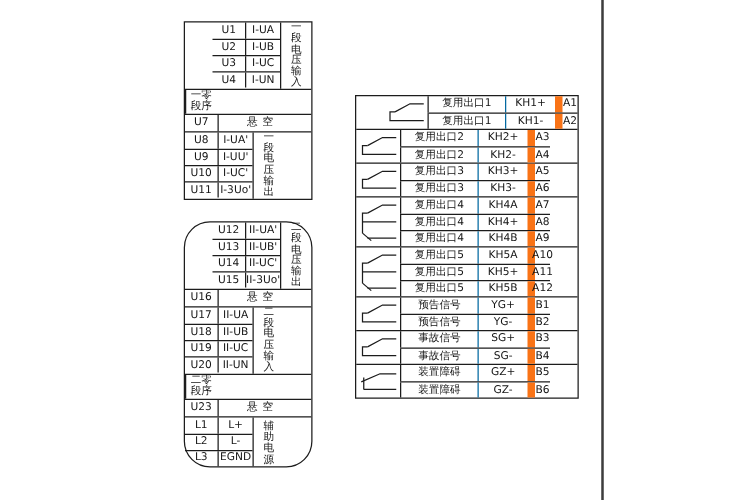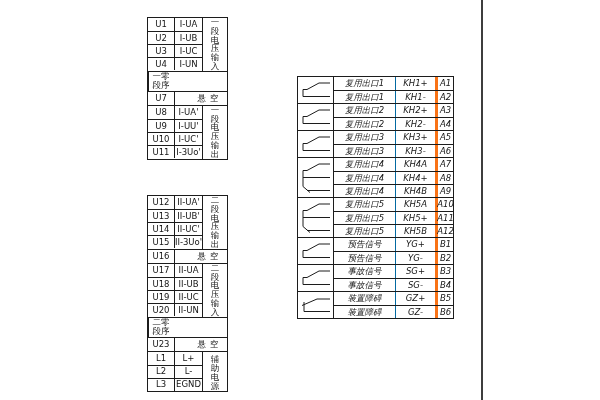--- a/index.html
+++ b/index.html
@@ -10,24 +10,24 @@
     overflow: hidden;
     font-family: "DejaVu Sans", "Liberation Sans", sans-serif;
     color: #141414;
   }
   .tbl {
     position: absolute;
     border: 1px solid #1c1c1c;
     background: #fff;
   }
   #ltable1 { left: 147px; top: 17px; }
-  #ltable2 { left: 147px; top: 195px; }
-  #rtable  { left: 297px; top: 76px; font-style: italic; }
+  #ltable2 { left: 147px; top: 177px; border-radius: 21px; }
+  #rtable  { left: 284px; top: 76px; }
   .group { display: flex; border-top: 1px solid #1c1c1c; }
-  .group.first { border-top: none; }
+  .group.first { border-top: none; margin-left: 22px; }
   .rows { display: flex; flex-direction: column; }
   .row { display: flex; border-top: 1px solid #1c1c1c; height: 13px; }
   .row.first { border-top: none; }
   .cell {
     display: flex; align-items: center; justify-content: center;
     font-size: 8.5px; line-height: 1; white-space: nowrap;
   }
   
   .l-term { width: 26px; }
   .l-sig  { width: 28px; border-left: 1px solid #1c1c1c; }
@@ -35,21 +35,21 @@
   .l-label{ width: 25px; border-left: 1px solid #1c1c1c;
             display: flex; align-items: flex-end; justify-content: center; }
   .lab-vertical { display: block; width: 10px; word-break: break-all;
                   line-height: 8.8px; font-size: 8.5px; text-align: center; white-space: normal; }
   .lab-two-line { display: block; white-space: pre-line; line-height: 9.5px;
                   font-size: 8.5px; text-align: center; }
   
   .r-sym  { width: 35px; display: flex; align-items: center; justify-content: center; }
   .r-name { width: 62px; border-left: 1px solid #1c1c1c; }
   .r-code { width: 40px; border-left: 1px solid #0369a1; }
-  .r-term { width: 18px; border-left: 3px solid #f97316; text-align: right; }
+  .r-term { width: 18px; border-left: 6px solid #f97316; text-align: right; }
   .r-sym svg { display: block; }
   .edge-line {
     position: absolute; left: 481px; top: 0; width: 2px; height: 400px;
     background: #3d3d3d;
   }
 </style>
 </head>
 <body>
 
 <div id="ltable1" class="tbl">

